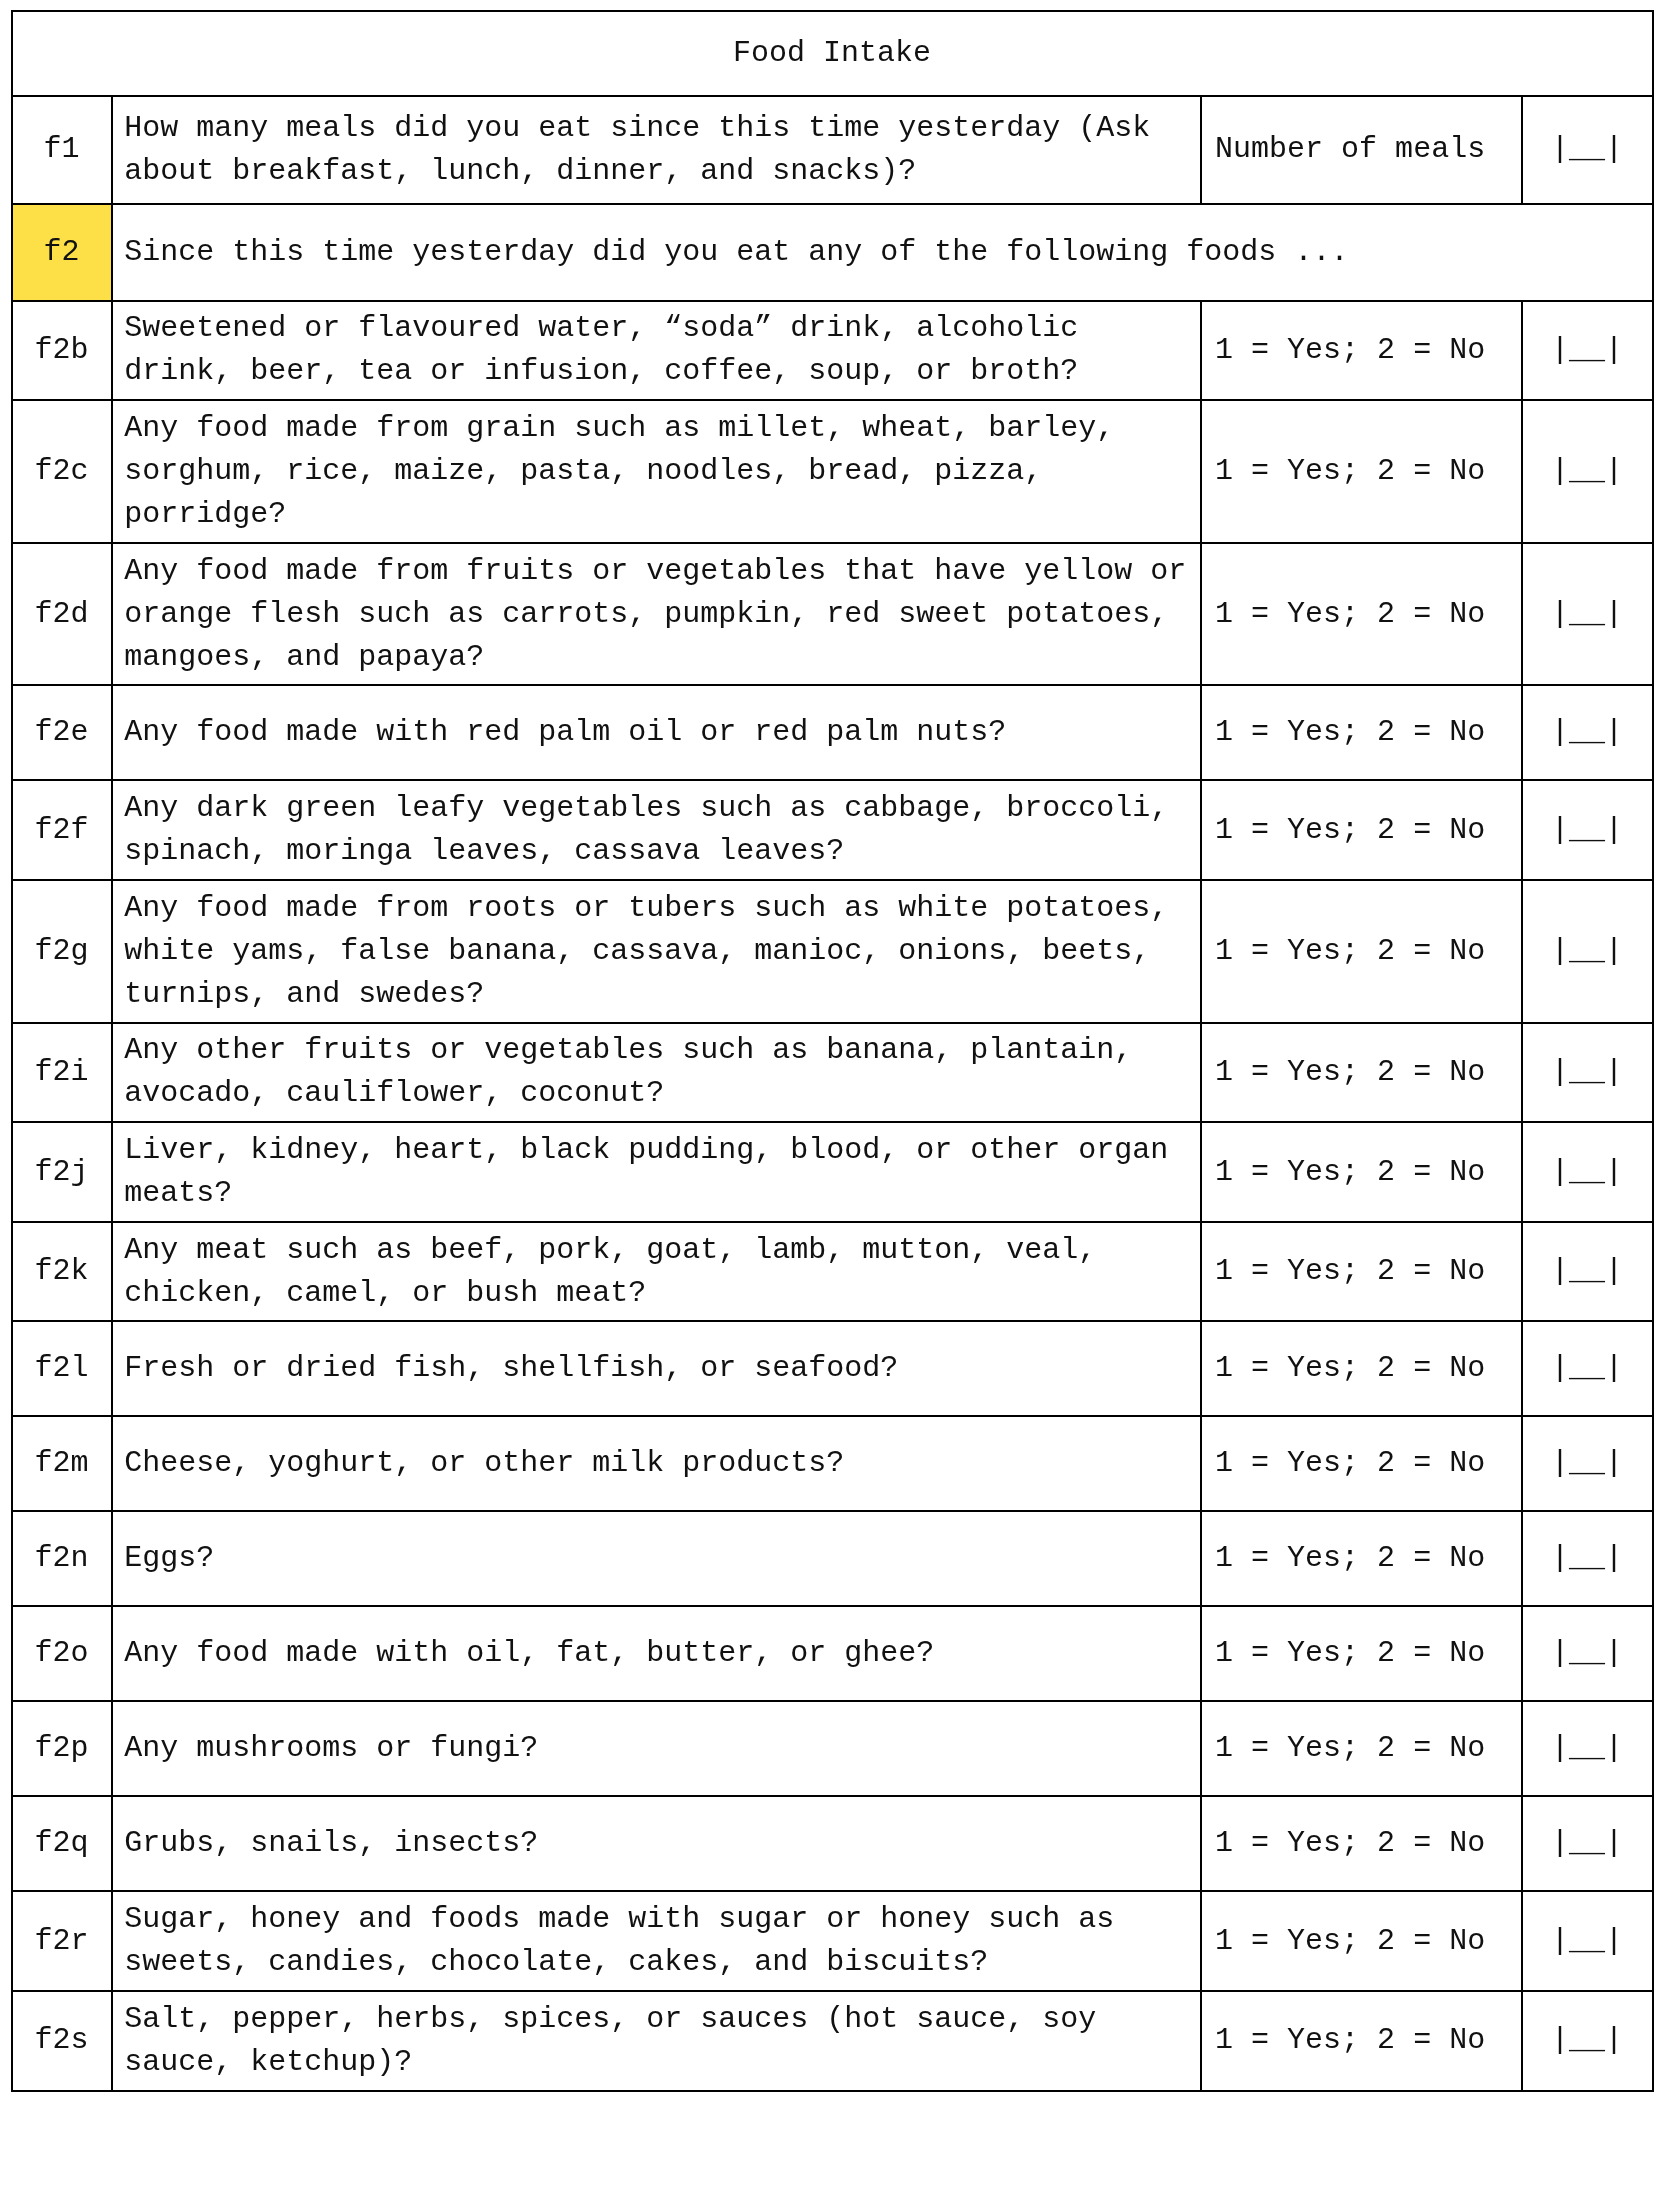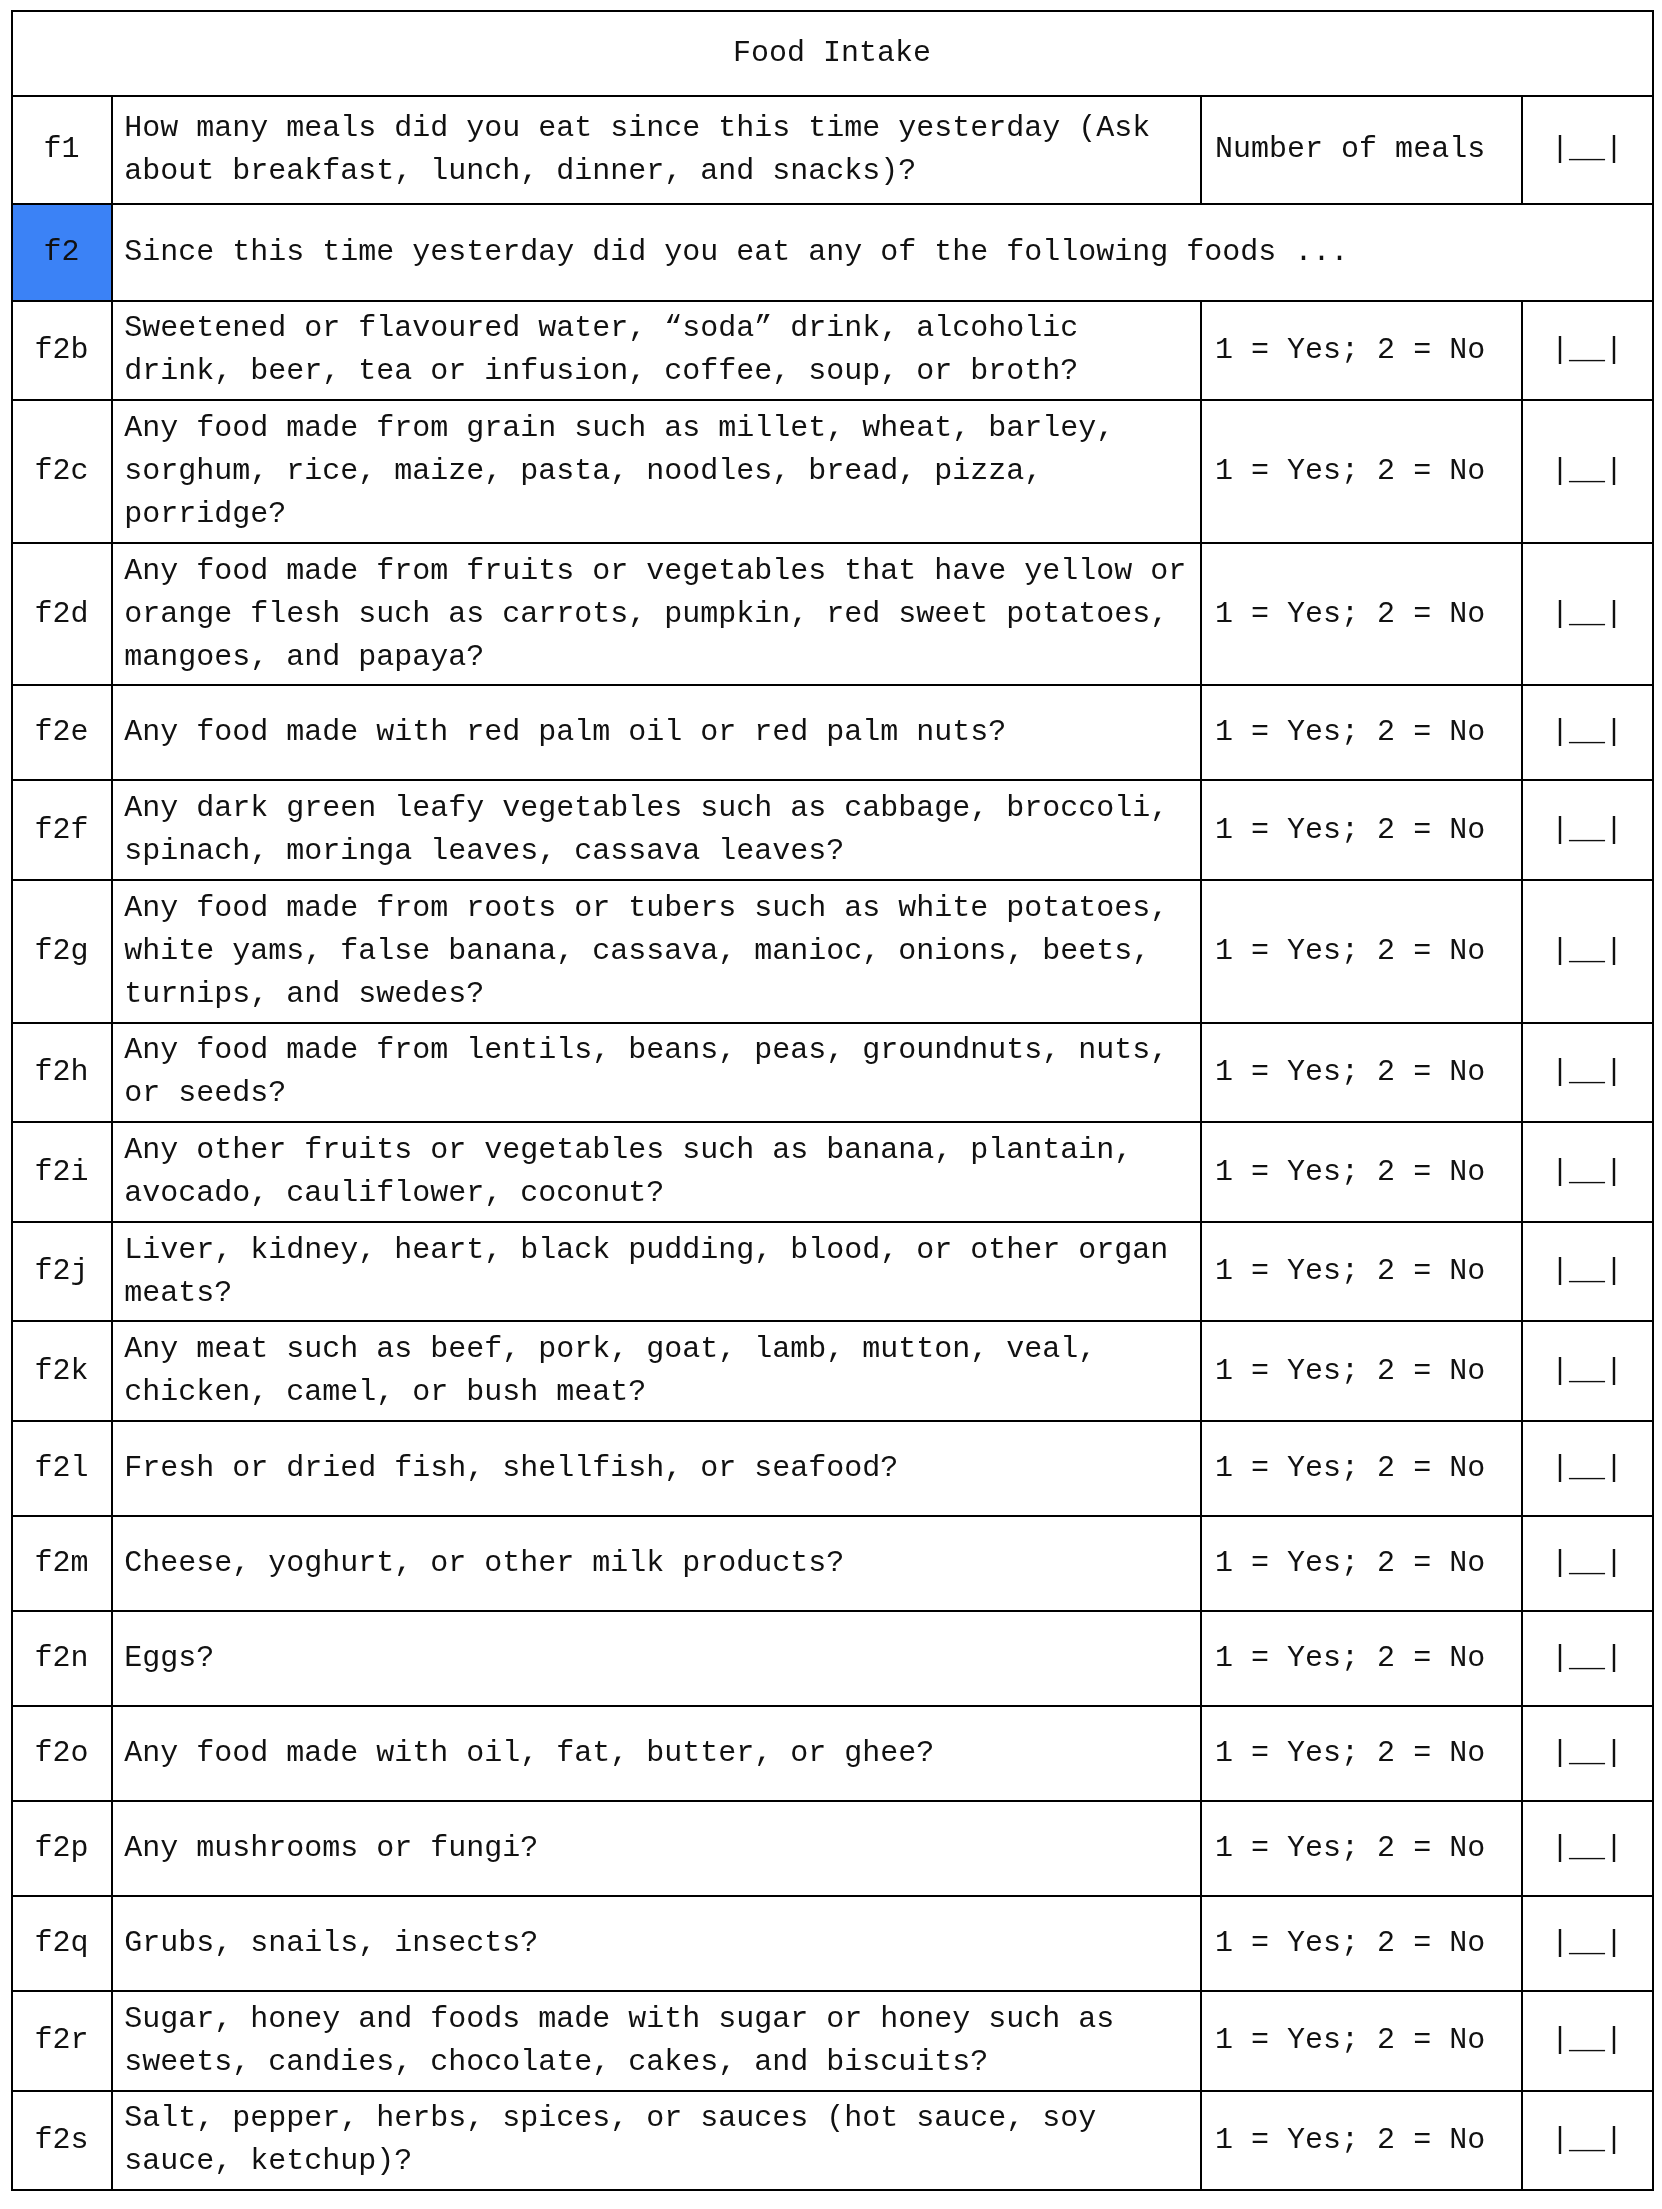--- a/index.html
+++ b/index.html
@@ -35,21 +35,21 @@
   td.cell-title {
     text-align: center;
     font-size: 30px;
     border-radius: 20px;
   }
   td.cell-id {
     text-align: center;
     padding: 0 3.9px;
   }
   td.cell-id.shaded {
-    background: #3b82f6;
+    background: #fde047;
   }
   td.cell-q {
     padding: 5.8px 7.7px 5.8px 11.6px;
     text-align: left;
     word-wrap: normal;
     font-family: Liberation Mono, monospace;
   }
   td.cell-r {
     padding: 0 5.8px 0 13.5px;
     text-align: left;
@@ -130,26 +130,20 @@
         <td class="cell-b">|__|</td>
       </tr>
 
       <tr class="h-tall">
         <td class="cell-id">f2g</td>
         <td class="cell-q">Any food made from roots or tubers such as white potatoes, white yams, false banana, cassava, manioc, onions, beets, turnips, and swedes?</td>
         <td class="cell-r">1 = Yes; 2 = No</td>
         <td class="cell-b">|__|</td>
       </tr>
 
-      <tr class="h-std">
-        <td class="cell-id">f2h</td>
-        <td class="cell-q">Any food made from lentils, beans, peas, groundnuts, nuts, or seeds?</td>
-        <td class="cell-r">1 = Yes; 2 = No</td>
-        <td class="cell-b">|__|</td>
-      </tr>
 
       <tr class="h-std">
         <td class="cell-id">f2i</td>
         <td class="cell-q">Any other fruits or vegetables such as banana, plantain, avocado, cauliflower, coconut?</td>
         <td class="cell-r">1 = Yes; 2 = No</td>
         <td class="cell-b">|__|</td>
       </tr>
 
       <tr class="h-std">
         <td class="cell-id">f2j</td>

